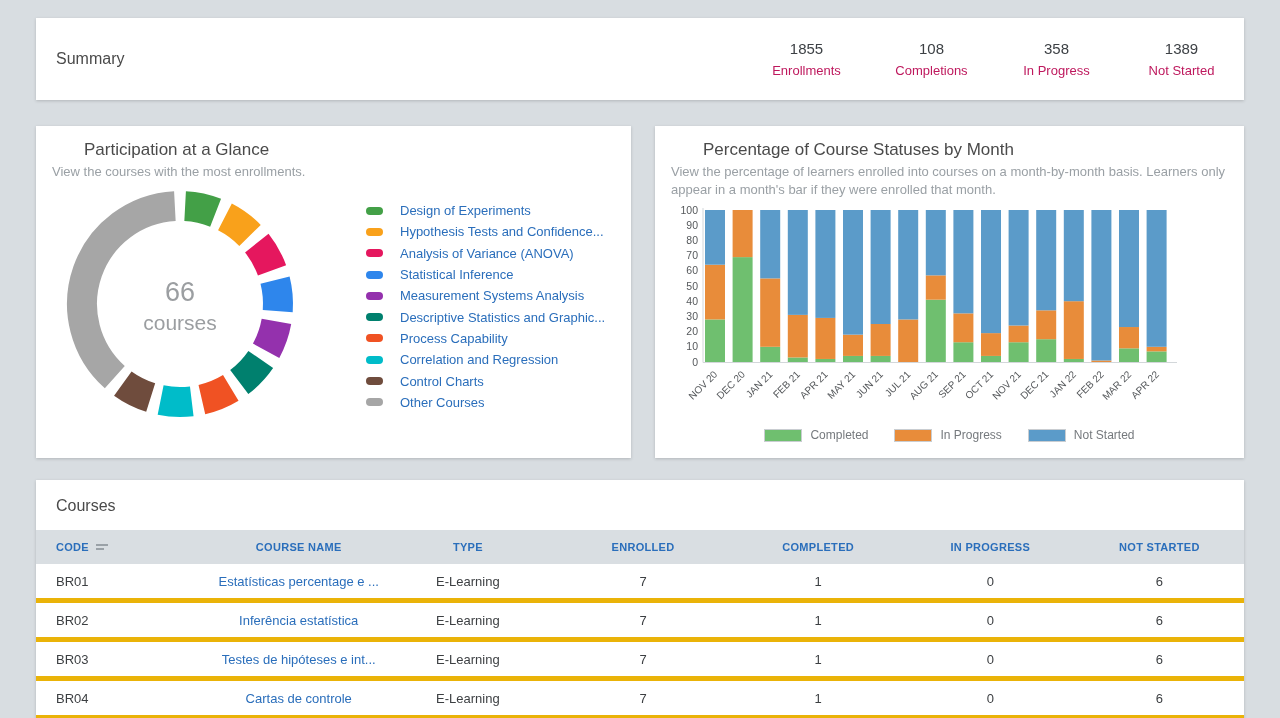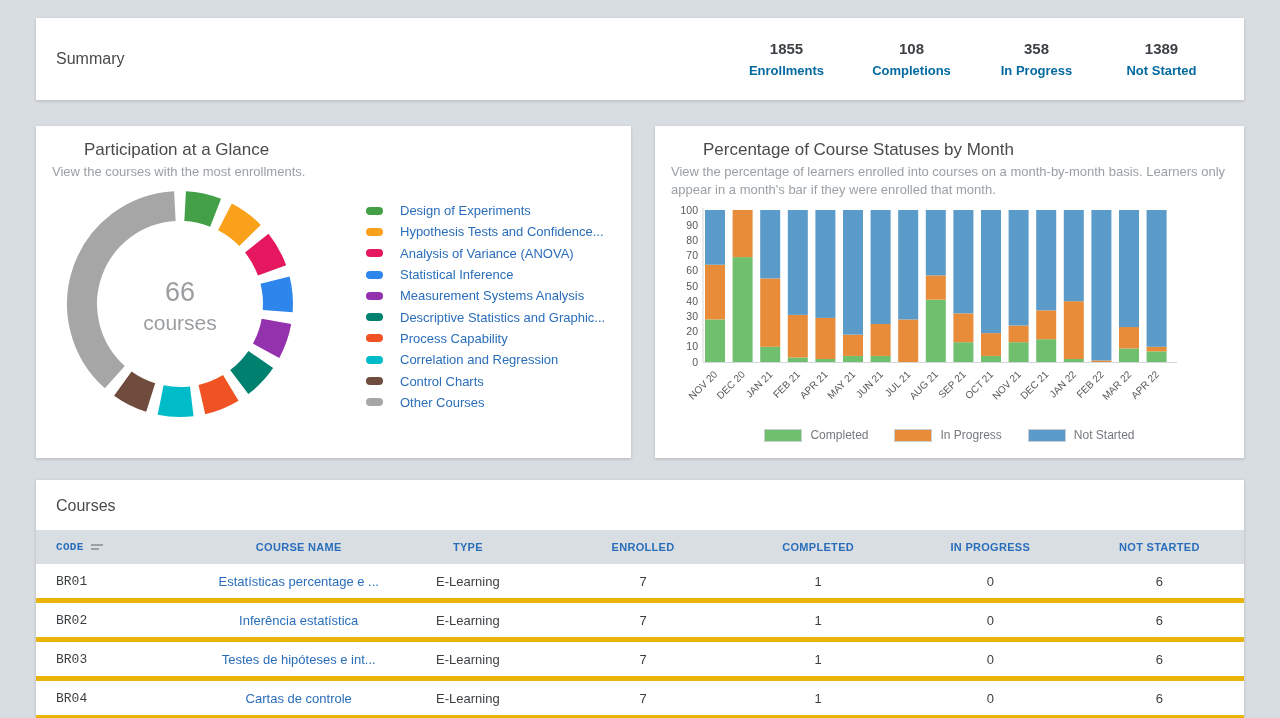--- a/index.html
+++ b/index.html
@@ -10,24 +10,24 @@
     position:relative;
   }
   .card {
     position:absolute;
     background:#ffffff;
     box-shadow:0 1px 3px rgba(0,0,0,.18);
   }
   
   #summary-card { left:36px; top:18px; width:1208px; height:82px; display:flex; align-items:center; }
   .summary-title { margin-left:20px; font-size:16px; font-weight:400; color:#4a4a4a; }
-  .stats { margin-left:auto; display:flex; padding-right:20px;font-weight:bold; }
+  .stats { margin-left:auto; display:flex; padding-right:0; }
   .stat { width:125px; text-align:center; }
   .stat-value { font-size:15px; color:#3d4145; }
-  .stat-label { font-size:13px; color:#0369a1; margin-top:6px; }
+  .stat-label { font-size:13px; color:#be185d; margin-top:6px; }
 
   
   #participation-card { left:36px; top:126px; width:595px; height:332px; overflow:hidden; }
   #statuses-card { left:655px; top:126px; width:589px; height:332px; overflow:hidden; }
   .card-title { font-size:17px; font-weight:400; color:#4a4a4a; padding:14px 16px 0 16px;margin-left:32px; }
   .card-sub { font-size:13px; color:#9aa0a5; padding:3px 16px 0 16px; line-height:1.35; }
 
   .donut-wrap { position:absolute; left:28px; top:62px; width:232px; height:232px; }
   .donut-legend { position:absolute; left:330px; top:74px; list-style:none; }
   .donut-legend li { display:flex; align-items:center; height:21.3px; }
@@ -40,21 +40,21 @@
   .bl-swatch { width:38px; height:13px; border:1px solid #c9cdd1; }
   .bl-label { margin-left:8px; font-size:12px; color:#75797d; }
 
   
   #courses-card { left:36px; top:480px; width:1208px; height:262px; }
   .table-title { font-size:16px; font-weight:400; color:#4a4a4a; padding:17px 20px 15px 20px; }
   .thead { display:flex; background:#d9dee2; height:34px; align-items:center; }
   .th { font-size:11px; font-weight:700; color:#2a6ebb; letter-spacing:.3px; text-align:center; }
   .trow { display:flex; align-items:center; height:39px; border-bottom:5px solid #eab308; background:#fff; }
   .td { font-size:13px; color:#3c3f42; text-align:center; }
-  .col-0 { width:15%; text-align:left; padding-left:20px; display:flex; align-items:center;font-family:Liberation Mono, monospace; }
+  .col-0 { width:15%; text-align:left; padding-left:20px; display:flex; align-items:center; }
   .col-1 { width:13.5%; }
   .col-2 { width:14.5%; }
   .col-3 { width:14.5%; }
   .col-4 { width:14.5%; }
   .col-5 { width:14%; }
   .col-6 { width:14%; }
   .link { color:#2a6ebb; cursor:pointer; }
   .sort-icon { display:inline-block; margin-left:7px; }
   .sort-icon i { display:block; height:2px; background:#9aa1a7; }
   .sort-icon .l1 { width:12px; margin-bottom:2px; }

